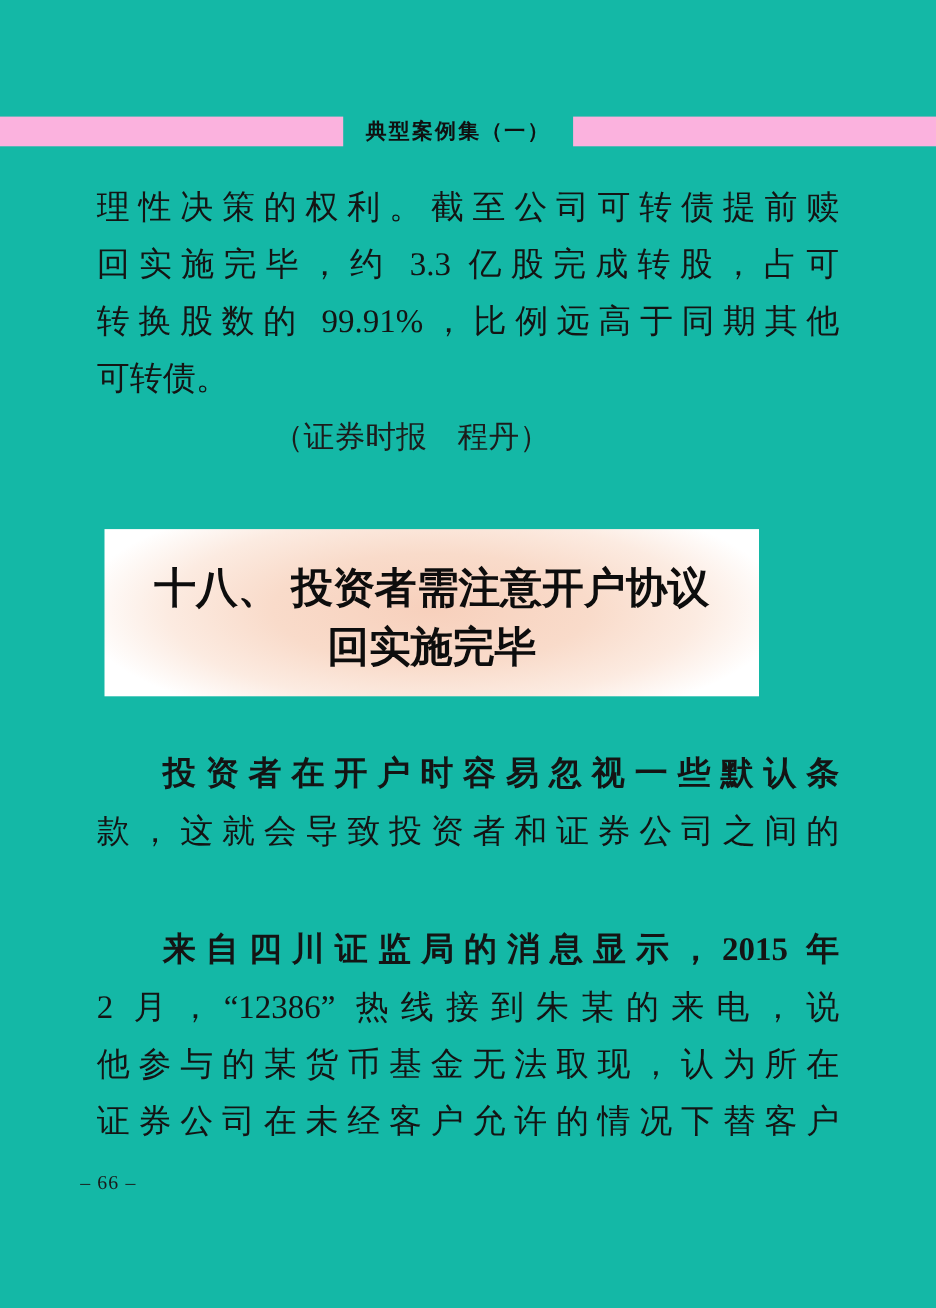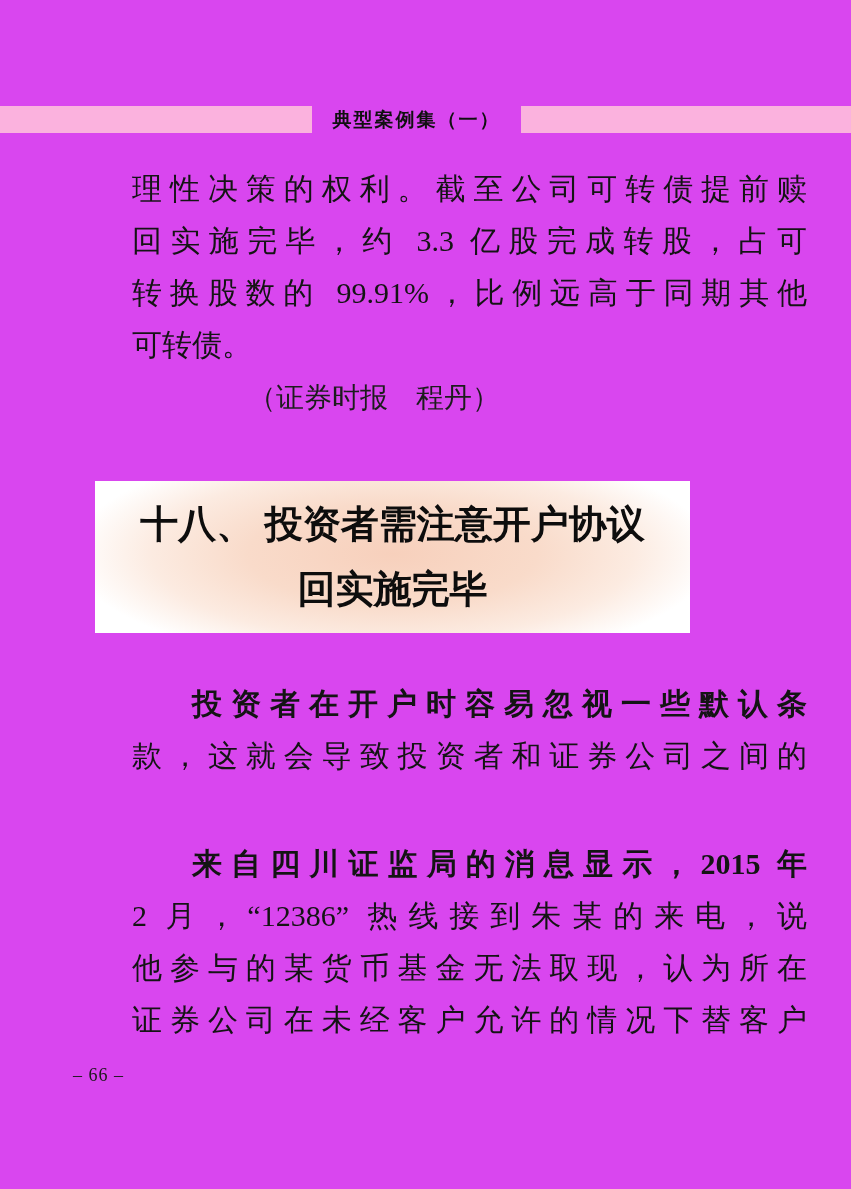--- a/index.html
+++ b/index.html
@@ -1,20 +1,20 @@
 <!DOCTYPE html>
 <html><head>
 <meta charset="utf-8">
 <style>
   html, body { margin: 0; padding: 0; }
   .page {
     position: relative;
     width: 851px;
     height: 1189px;
-    background: #d946ef;
+    background: #14b8a6;
     overflow: hidden;
     font-family: "Liberation Serif", "DejaVu Serif", serif;
     color: #141414;
   }
   
   .band {
     position: absolute;
     top: 106px;
     height: 27px;
     background: #fbb2de;
@@ -38,21 +38,20 @@
   }
   
   .bl {
     position: absolute;
     left: 88px;
     width: 675px;
     font-size: 30px;
     line-height: 36px;
     white-space: nowrap;
     box-sizing: border-box;
-    margin-left: 44px;
   }
   .j {
     white-space: normal;
     text-align: justify;
     text-align-last: justify;
   }
   .ind { padding-left: 60px; font-weight: bold; }
   .attribution {
     position: absolute;
     left: 88px;
@@ -80,21 +79,21 @@
     left: 0;
     width: 100%;
     text-align: center;
     font-family: "Liberation Sans", "DejaVu Sans", sans-serif;
     font-weight: 700;
     font-size: 38px;
     line-height: 44px;
     color: #0d0d0d;
     white-space: nowrap;
   }
-  .heading-l1 { top: 21px; }
+  .heading-l1 { top: 32px; }
   .heading-l2 { top: 86px; }
   .page-number {
     position: absolute;
     left: 73px;
     top: 1059px;
     font-size: 18px;
     line-height: 32px;
     letter-spacing: 1px;
     color: #1a1a1a;
     white-space: nowrap;

